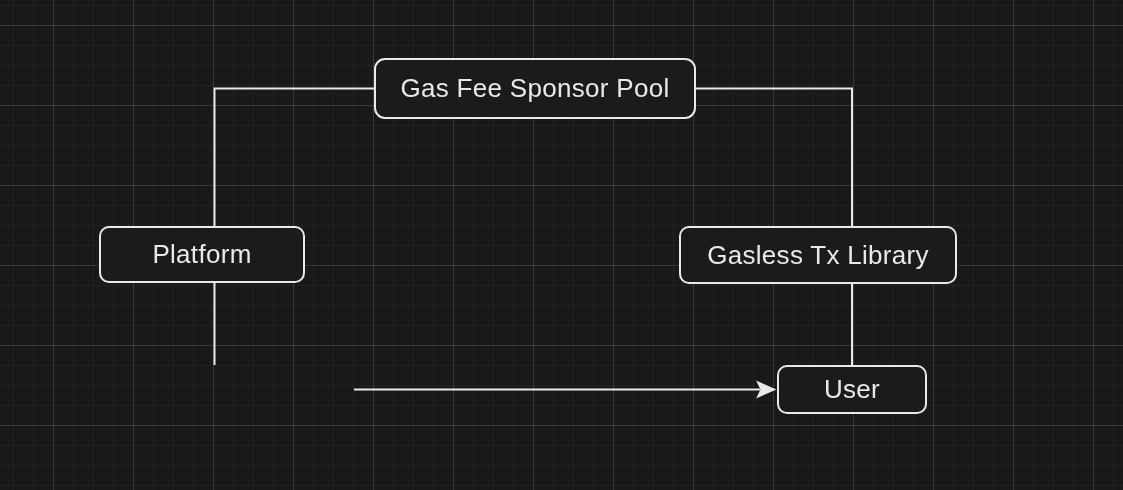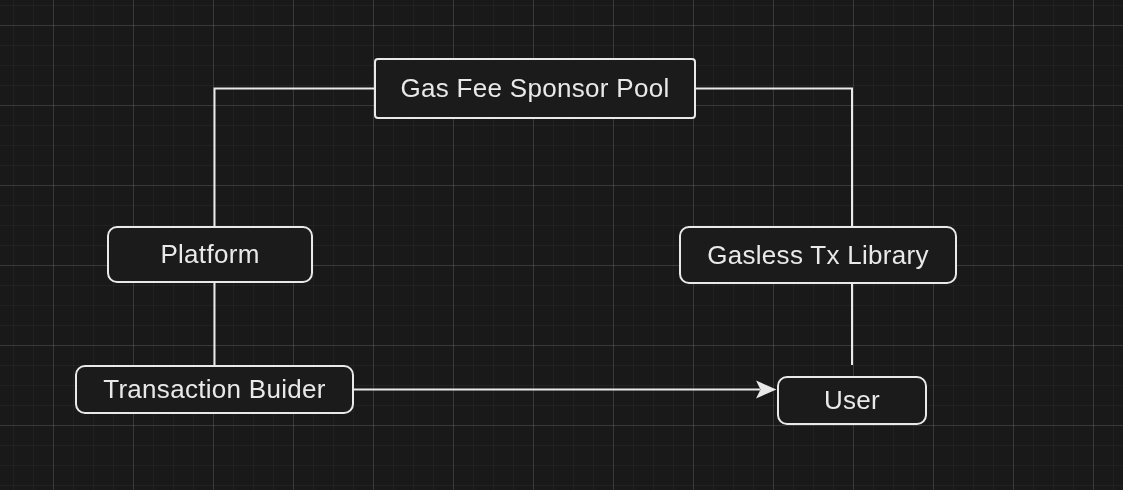--- a/index.html
+++ b/index.html
@@ -45,25 +45,25 @@
     border:2px solid var(--stroke);
     background:var(--node-fill);
     color:var(--text);
     border-radius:10px;
     font-size:26px;
     font-weight:400;
     letter-spacing:0.3px;
     white-space:nowrap;
     z-index:2;
   }
-  #node-gas-pool   {left:374px;top:58px;  width:322px;height:61px;border-radius:4px;}
-  #node-platform   {left:107px;top:226px; width:206px;height:57px;}
+  #node-gas-pool   {left:374px;top:58px;  width:322px;height:61px;border-radius:11px;}
+  #node-platform   {left:99px;top:226px; width:206px;height:57px;}
   #node-gasless    {left:679px;top:226px; width:278px;height:58px;}
   #node-txbuilder  {left:75px; top:365px; width:279px;height:49px;}
-  #node-user       {left:777px;top:376px; width:150px;height:49px;}
+  #node-user       {left:777px;top:365px; width:150px;height:49px;}
 </style>
 </head>
 <body>
 
 <div class="canvas">
 
   <svg class="edges" viewBox="0 0 1123 490" xmlns="http://www.w3.org/2000/svg">
     <g>
       <path d="M 374 88.5 L 214.5 88.5 L 214.5 226"></path>
     </g>
@@ -87,21 +87,18 @@
   </div>
 
   <div class="node" id="node-platform">
     <span>Platform</span>
   </div>
 
   <div class="node" id="node-gasless">
     <span>Gasless Tx Library</span>
   </div>
 
-  <div class="node" id="node-txbuilder">
-    <span>Transaction Buider</span>
-  </div>
 
   <div class="node" id="node-user">
     <span>User</span>
   </div>
 
 </div>
 
 </body></html>

